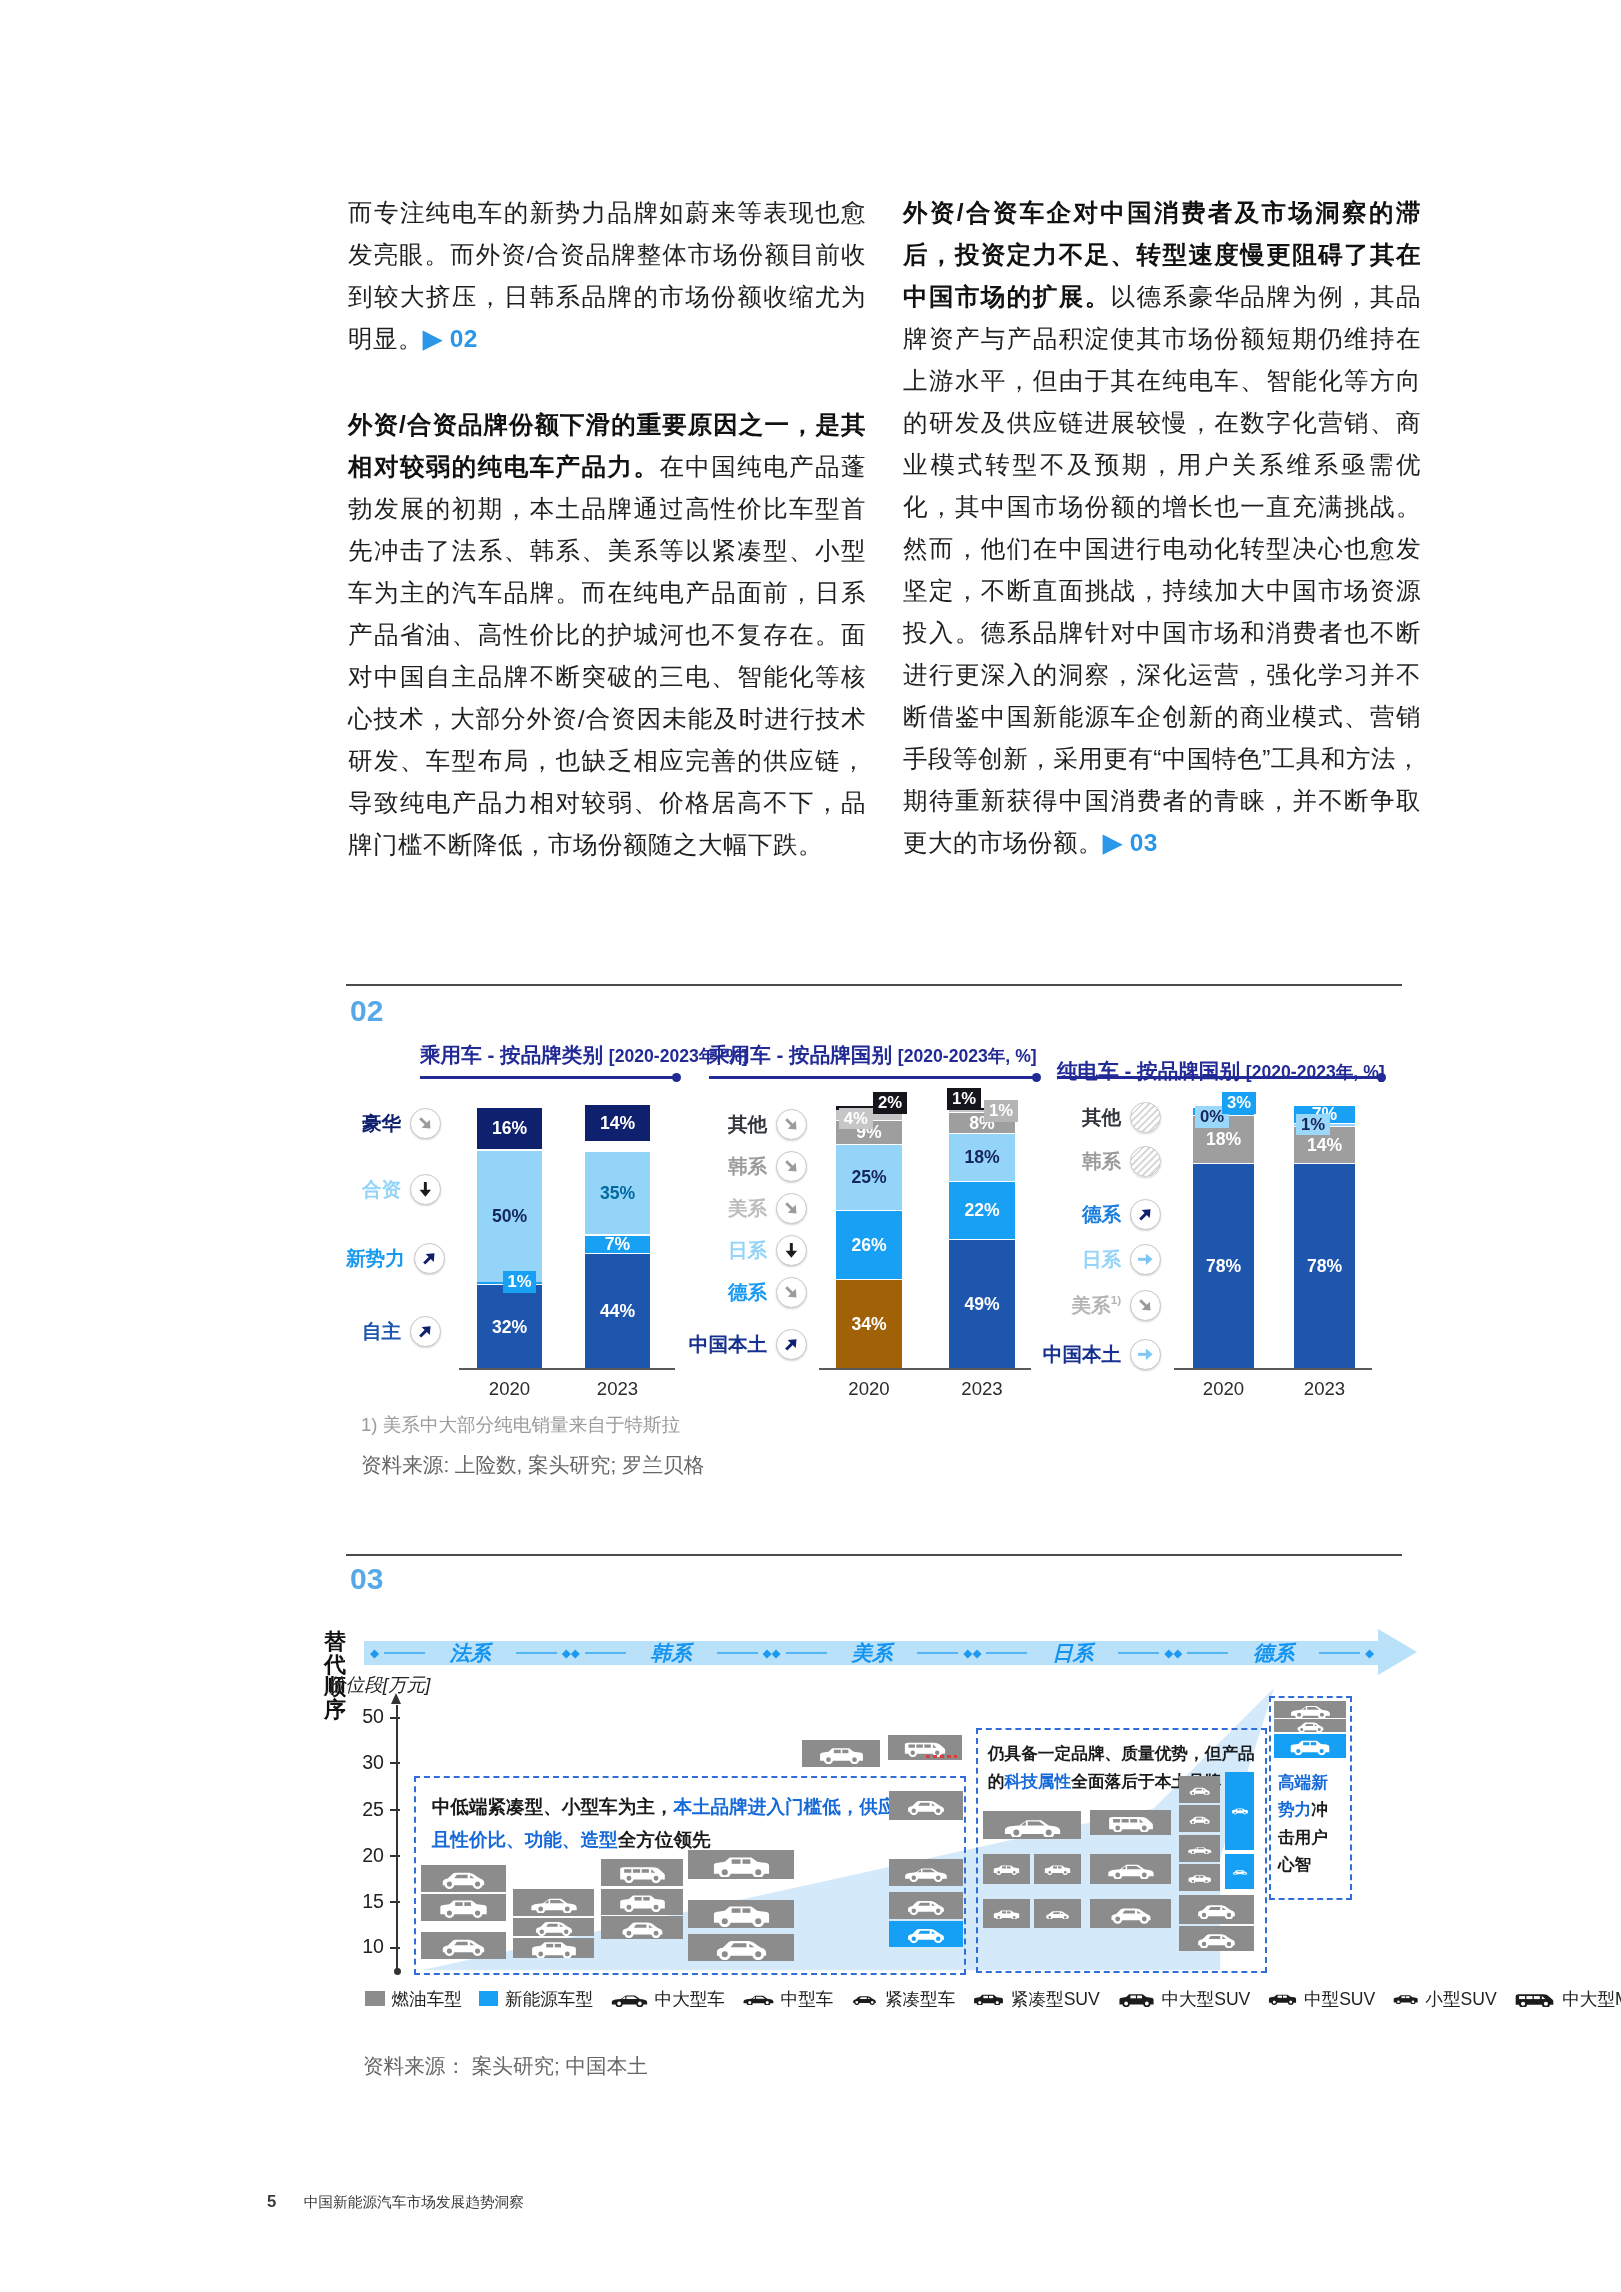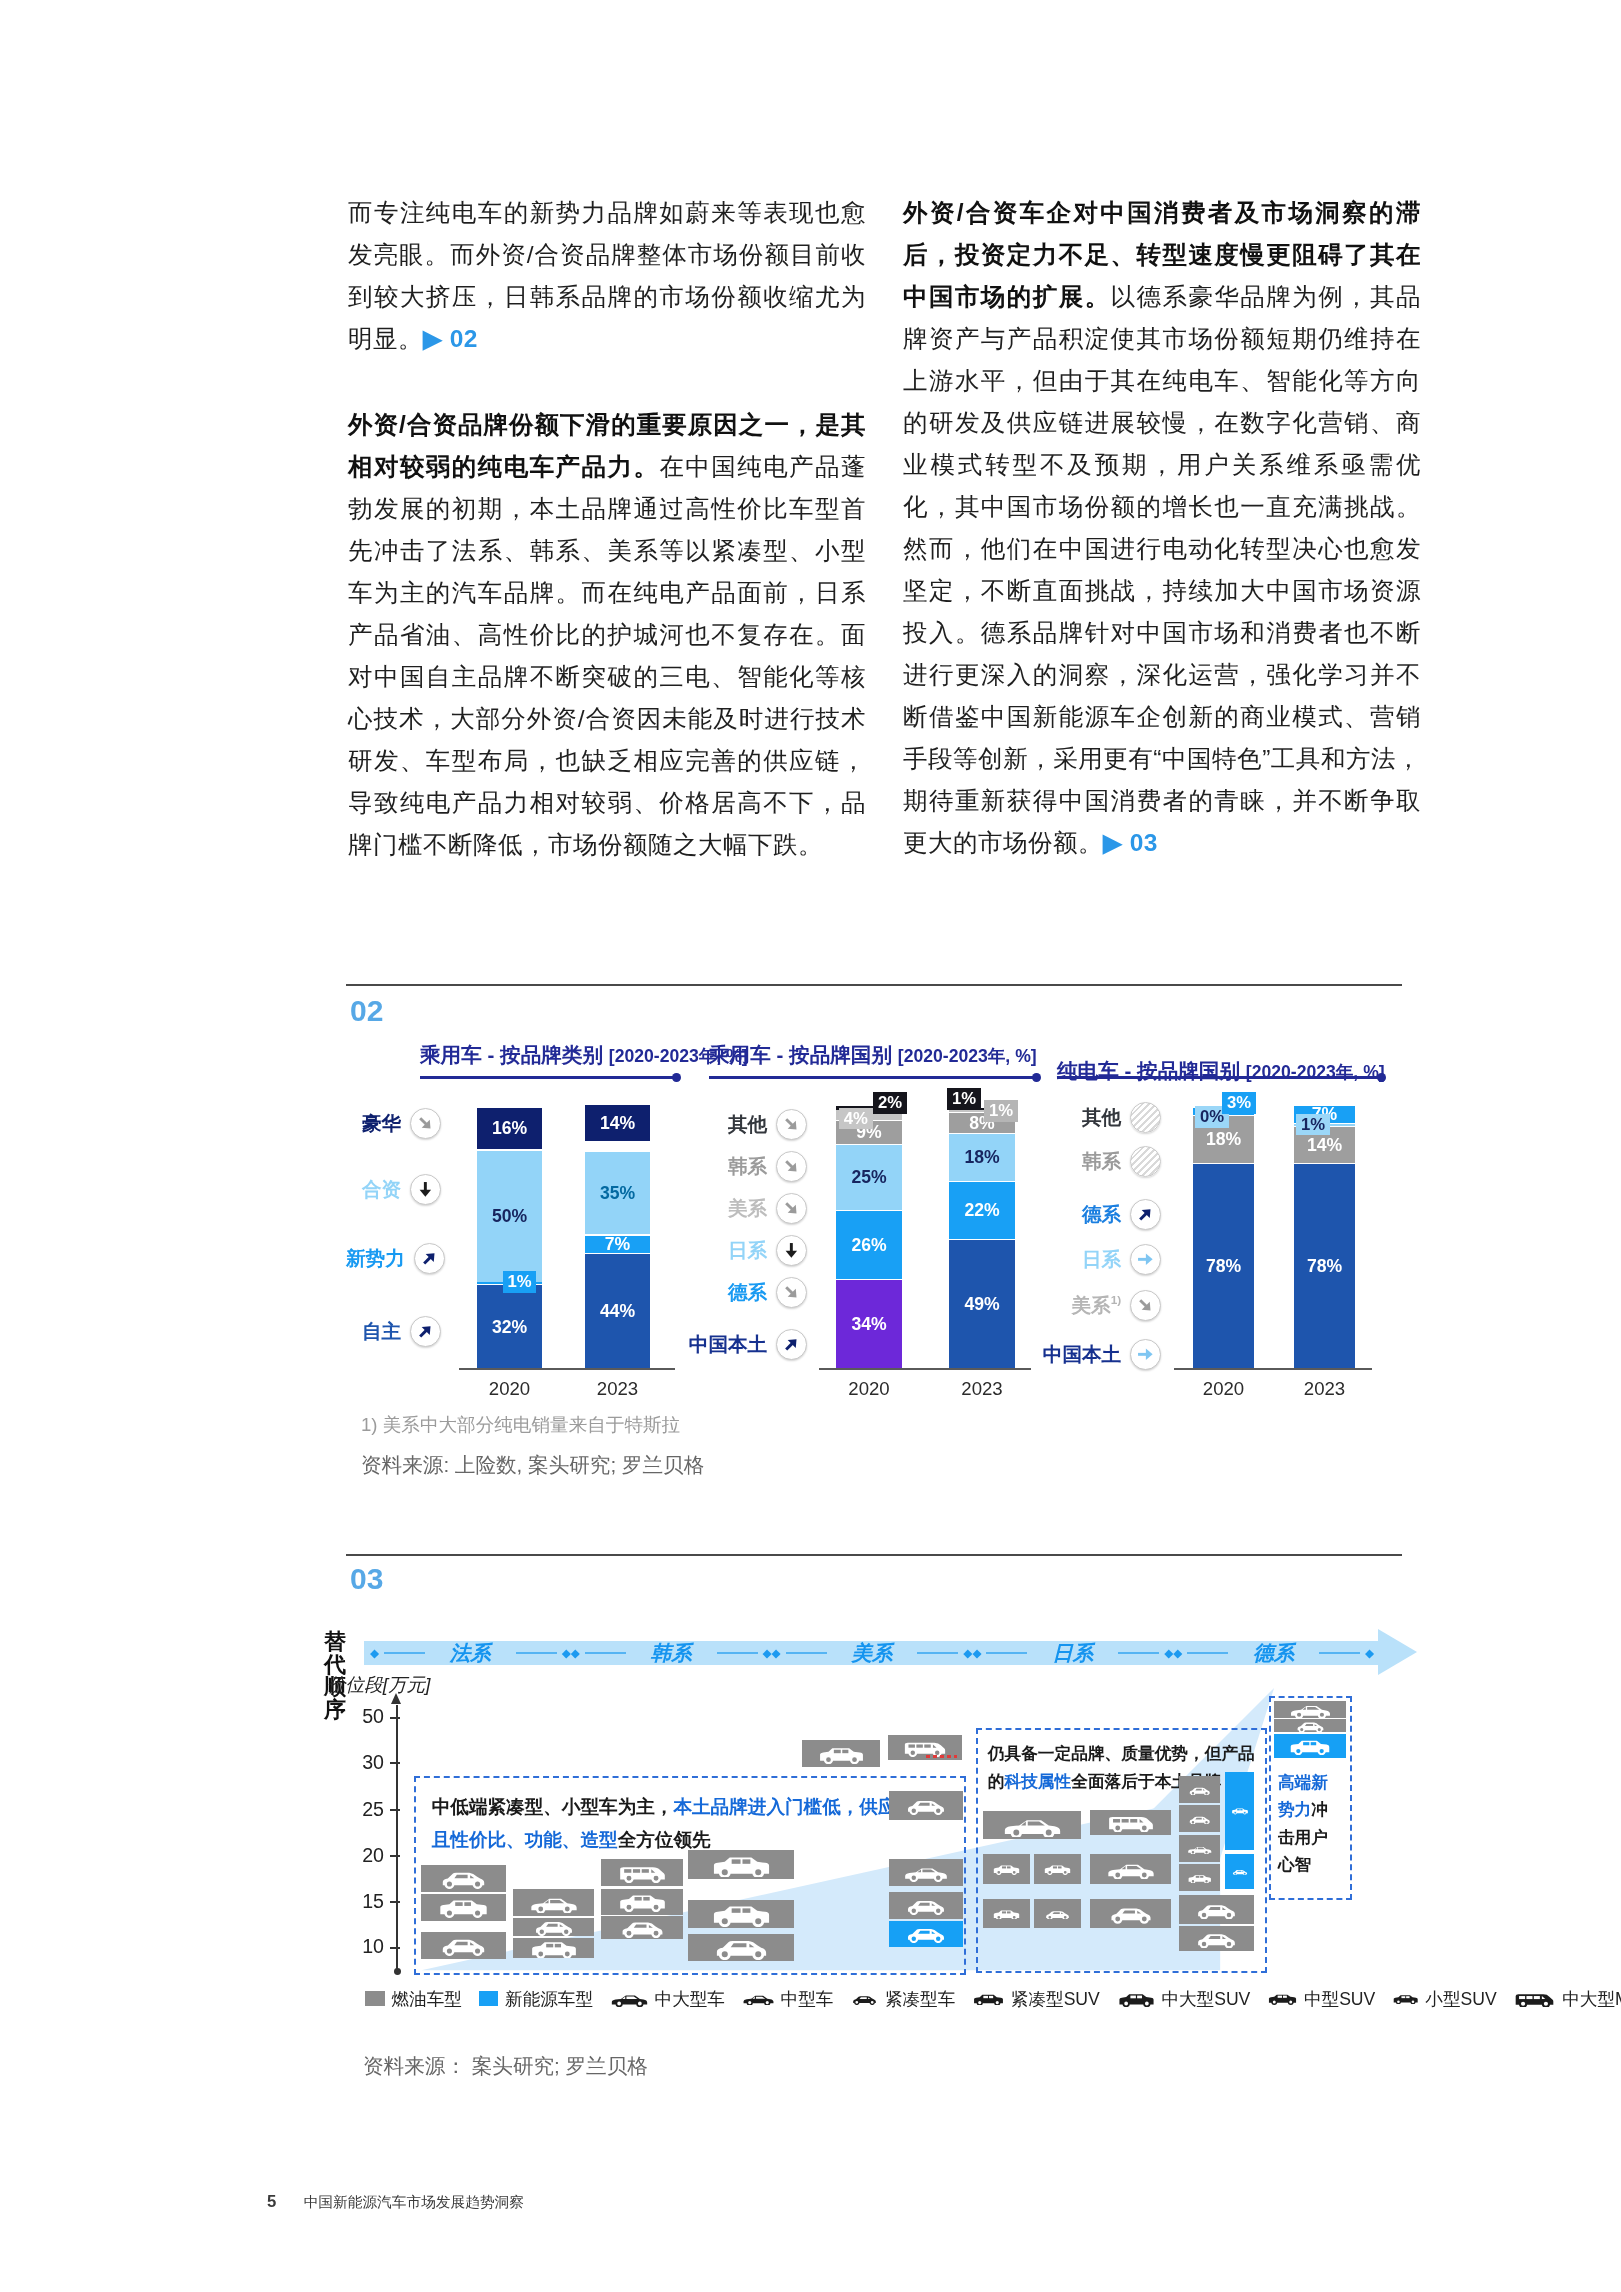--- a/index.html
+++ b/index.html
@@ -206,21 +206,21 @@
         <span class="mkr">
           <svg width="16.7" height="16.7" viewBox="0 0 16 16">
             <g transform="rotate(-45 8 8)">
               <rect x="1" y="6.6" width="9" height="2.8" fill="#0e206e"></rect>
               <path d="M8.5 2.5 L15 8 L8.5 13.5 Z" fill="#0e206e"></path>
             </g>
           </svg>
         </span>
       </div>
       <div class="bar" style="left: 836px; top: 1104px; width: 66px;">
-        <div class="seg" style="bottom: 0px; height: 90px; background: #6d28d9; color: rgb(255, 255, 255);">34%</div>
+        <div class="seg" style="bottom: 0px; height: 90px; background: #a16207; color: rgb(255, 255, 255);">34%</div>
         <div class="seg" style="bottom: 90px; height: 69px; background: rgb(24, 160, 245); color: rgb(255, 255, 255);">26%</div>
         <div class="seg" style="bottom: 159px; height: 66px; background: rgb(147, 212, 248); color: rgb(23, 37, 95);">25%</div>
         <div class="seg" style="bottom: 225px; height: 24px; background: rgb(158, 158, 158); color: rgb(255, 255, 255);">9%</div>
         <div class="seg" style="bottom: 249px; height: 10.6px; background: rgb(196, 196, 196); color: rgb(255, 255, 255);"></div>
         <div class="seg" style="bottom: 259px; height: 5.3px; background: rgb(21, 21, 28); color: rgb(255, 255, 255);"></div>
         <div class="chip" style="left: 2.9px; top: 3.9px; background: rgb(198, 198, 198); color: rgb(255, 255, 255);">4%</div>
         <div class="chip" style="left: 37px; top: -11.8px; background: rgb(21, 21, 28); color: rgb(255, 255, 255);">2%</div>
       </div>
       <div class="yearlab" style="left: 836px; top: 1378px; width: 66px;">2020</div>
       <div class="bar" style="left: 949px; top: 1104px; width: 66px;">
@@ -815,20 +815,20 @@
           <rect x="20" y="9" width="9" height="4.5" fill="#ffffff"></rect>
           <rect x="31" y="9" width="9" height="4.5" fill="#ffffff"></rect>
           <path d="M43 9 L48 13.5 43 13.5 Z" fill="#ffffff"></path>
           <circle cx="15" cy="20.5" r="4.6" fill="#ffffff" stroke="#1c1c1c" stroke-width="3"></circle>
           <circle cx="49" cy="20.5" r="4.6" fill="#ffffff" stroke="#1c1c1c" stroke-width="3"></circle>
         </svg>
         <span style="width:5.9px"></span>
         <span class="lb">中大型MPV</span>
       </span>
     </div>
-  <div class="source" style="left:363px;top:2052px;">资料来源： 案头研究; 罗兰贝格</div>
+  <div class="source" style="left:363px;top:2052px;">资料来源： 案头研究; 中国本土</div>
 
   <div class="pgfooter" style="left:267px;top:2192px;">
     <span class="pgnum">5</span>
     <span class="pgtitle">中国新能源汽车市场发展趋势洞察</span>
   </div>
 </div>
 
 
 </body></html>

